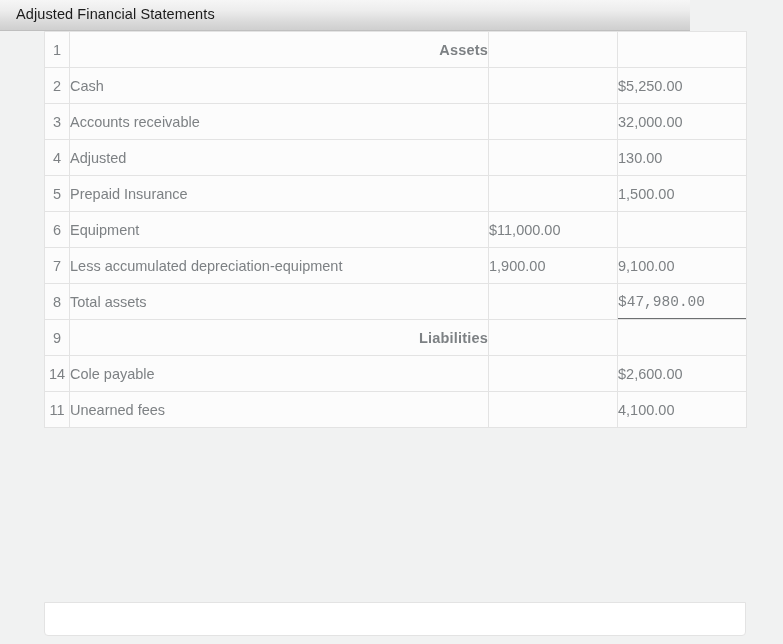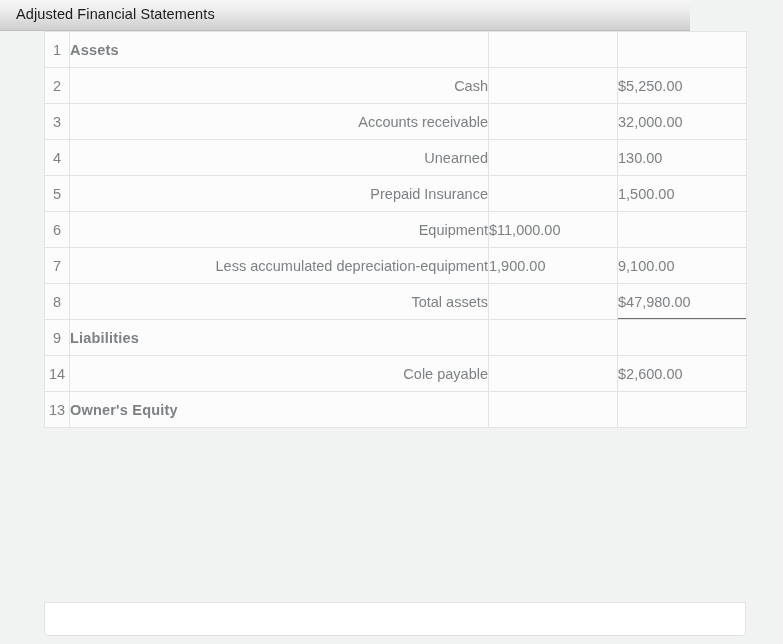--- a/index.html
+++ b/index.html
@@ -85,41 +85,42 @@
 
   td.num {
     background: #f4f4f4;
     color: #9aa0a4;
     font-size: 10.5px;
     text-align: center;
     border-right: 1px solid #dedede;
     border-left: 1px solid #e8e8e8;
   }
   td.label {
-    text-align: right;
+    text-align: left;
     padding-left: 10px;
   }
   td.label.indent {
     padding-left: 22px;
   }
   td.section {
-    text-align: left;
+    text-align: right;
     font-weight: bold;
     color: #6f7376;
     padding-left: 0;
     letter-spacing: 0.2px;
   }
   td.mid, td.val {
     text-align: left;
     padding-right: 10px;
   }
   td.rule-bottom { border-bottom: 2px solid #6d6f71; }
   td.rule-double {
     border-bottom: 3px double #6d6f71;
     box-shadow: inset 0 -5px 0 -4px #6d6f71;
+    font-family: Liberation Mono, monospace;
   }
 
   
   #blank-strip {
     position: absolute;
     left: 44px;
     top: 571px;
     width: 702px;
     height: 34px;
     background: #ffffff;
@@ -160,21 +161,21 @@
           <td class="val">$5,250.00</td>
         </tr>
         <tr>
           <td class="num">3</td>
           <td class="label">Accounts receivable</td>
           <td class="mid"></td>
           <td class="val">32,000.00</td>
         </tr>
         <tr>
           <td class="num">4</td>
-          <td class="label">Unearned</td>
+          <td class="label">Adjusted</td>
           <td class="mid"></td>
           <td class="val">130.00</td>
         </tr>
         <tr>
           <td class="num">5</td>
           <td class="label">Prepaid Insurance</td>
           <td class="mid"></td>
           <td class="val">1,500.00</td>
         </tr>
         <tr>
@@ -201,23 +202,23 @@
           <td class="mid"></td>
           <td class="val"></td>
         </tr>
         <tr>
           <td class="num">14</td>
           <td class="label">Cole payable</td>
           <td class="mid"></td>
           <td class="val">$2,600.00</td>
         </tr>
         <tr>
-          <td class="num">13</td>
-          <td class="label section">Owner's Equity</td>
-          <td class="mid"></td>
-          <td class="val"></td>
+          <td class="num">11</td>
+          <td class="label">Unearned fees</td>
+          <td class="mid"></td>
+          <td class="val rule-bottom">4,100.00</td>
         </tr>
       </tbody>
   </table>
 
   <div id="blank-strip"></div>
 
 </div>
 
 </body></html>

